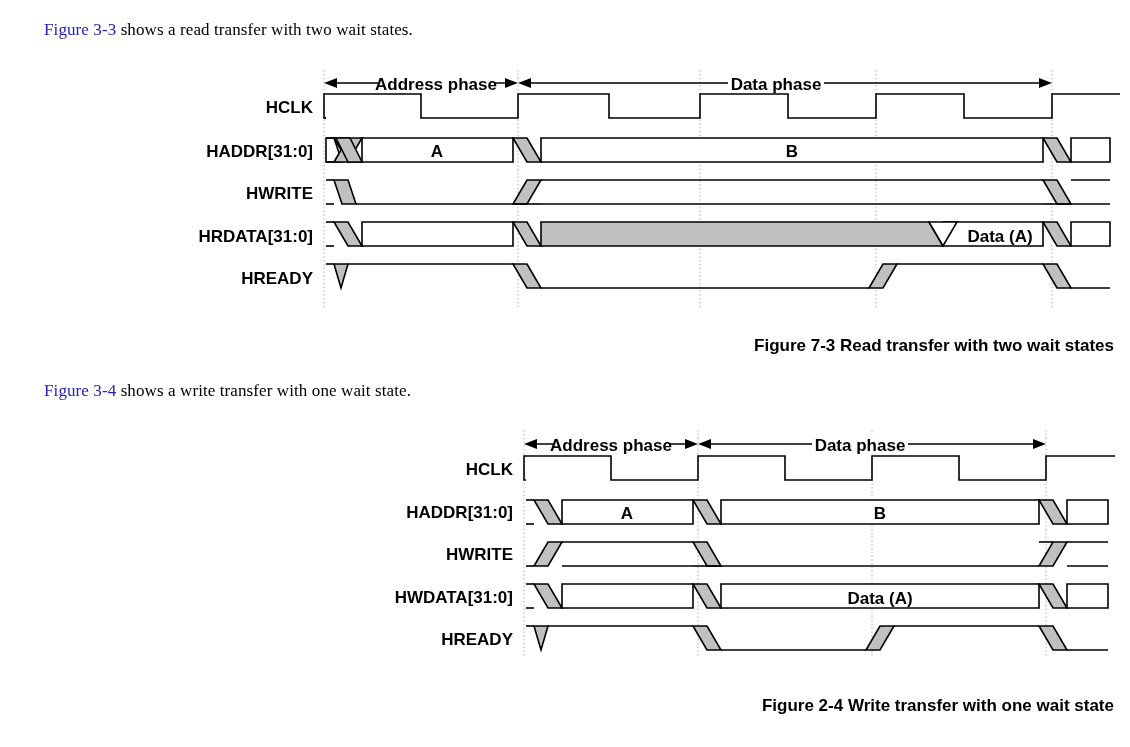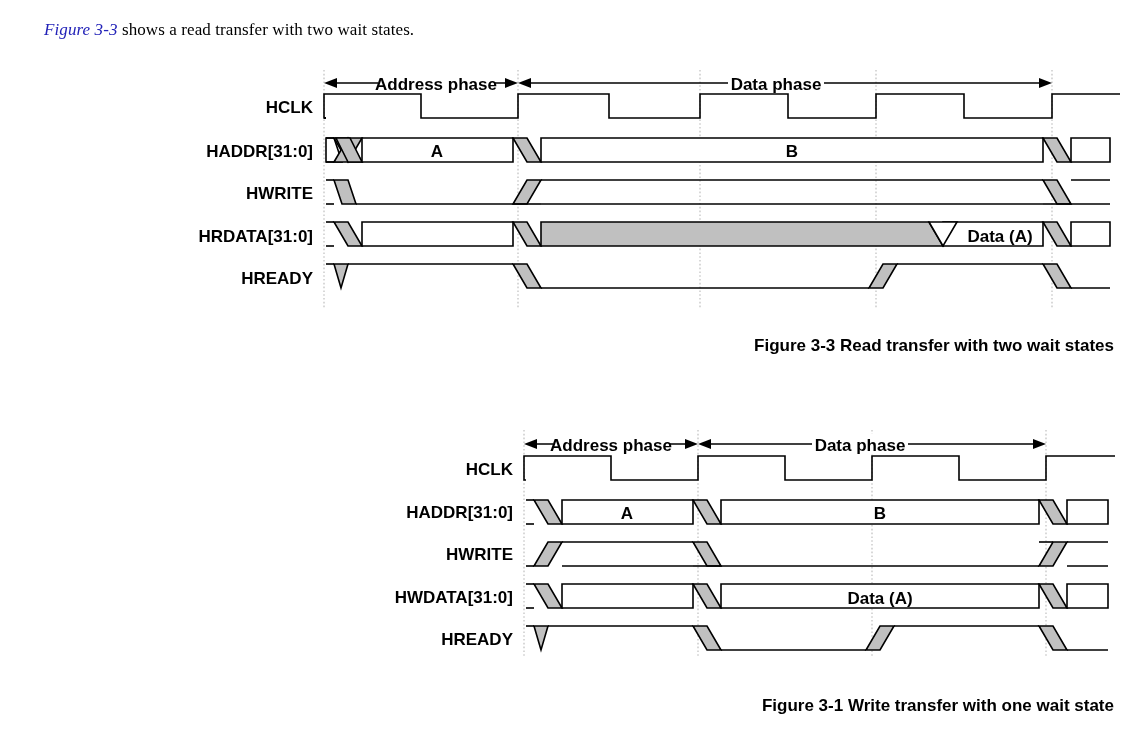--- a/index.html
+++ b/index.html
@@ -23,21 +23,20 @@
   .intro-text {
     position: absolute;
     font-family: "Liberation Serif", "DejaVu Serif", serif;
     font-size: 17px;
     color: #000000;
     white-space: nowrap;
     letter-spacing: 0.1px;
   }
   .figref {
     color: #2323b8;
-    font-style: italic;
   }
   .caption {
     position: absolute;
     font-family: "Liberation Sans", "DejaVu Sans", sans-serif;
     font-size: 17px;
     font-weight: bold;
     color: #000000;
     white-space: nowrap;
     text-align: right;
   }
@@ -217,22 +216,25 @@
       <polygon class="undef" points="869,228 883,228 897,204 883,204"></polygon>
       <line class="wave" x1="897" y1="204" x2="1043" y2="204"></line>
 
       <polygon class="undef" points="1043,204 1057,204 1071,228 1057,228"></polygon>
       <line class="wave" x1="1071" y1="228" x2="1110" y2="228"></line>
     </g>
 
   </svg>
   </div>
 
-  <div class="caption" style="right:16px; top:336px;">Figure 3-3 Read transfer with two wait states</div>
-
+  <div class="caption" style="right:16px; top:336px;">Figure 7-3 Read transfer with two wait states</div>
+
+  <div class="intro-text" style="left:44px; top:381px;">
+    <span class="figref">Figure 3-4</span><span> shows a write transfer with one wait state.</span>
+  </div>
 
   <div class="diagram" style="top:420px;">
   <svg width="1130" height="250" viewBox="0 0 1130 250">
 
     <g>
       <line class="gridline" x1="524" y1="10" x2="524" y2="238"></line>
       <line class="gridline" x1="698" y1="10" x2="698" y2="238"></line>
       <line class="gridline" x1="872" y1="10" x2="872" y2="238"></line>
       <line class="gridline" x1="1046" y1="10" x2="1046" y2="238"></line>
     </g>
@@ -315,15 +317,15 @@
       <line class="wave" x1="721" y1="230" x2="866" y2="230"></line>
       <polygon class="undef" points="866,230 880,230 894,206 880,206"></polygon>
       <line class="wave" x1="894" y1="206" x2="1039" y2="206"></line>
       <polygon class="undef" points="1039,206 1053,206 1067,230 1053,230"></polygon>
       <line class="wave" x1="1067" y1="230" x2="1108" y2="230"></line>
     </g>
 
   </svg>
   </div>
 
-  <div class="caption" style="right:16px; top:696px;">Figure 3-1 Write transfer with one wait state</div>
+  <div class="caption" style="right:16px; top:696px;">Figure 2-4 Write transfer with one wait state</div>
 
 </div>
 
 </body></html>

